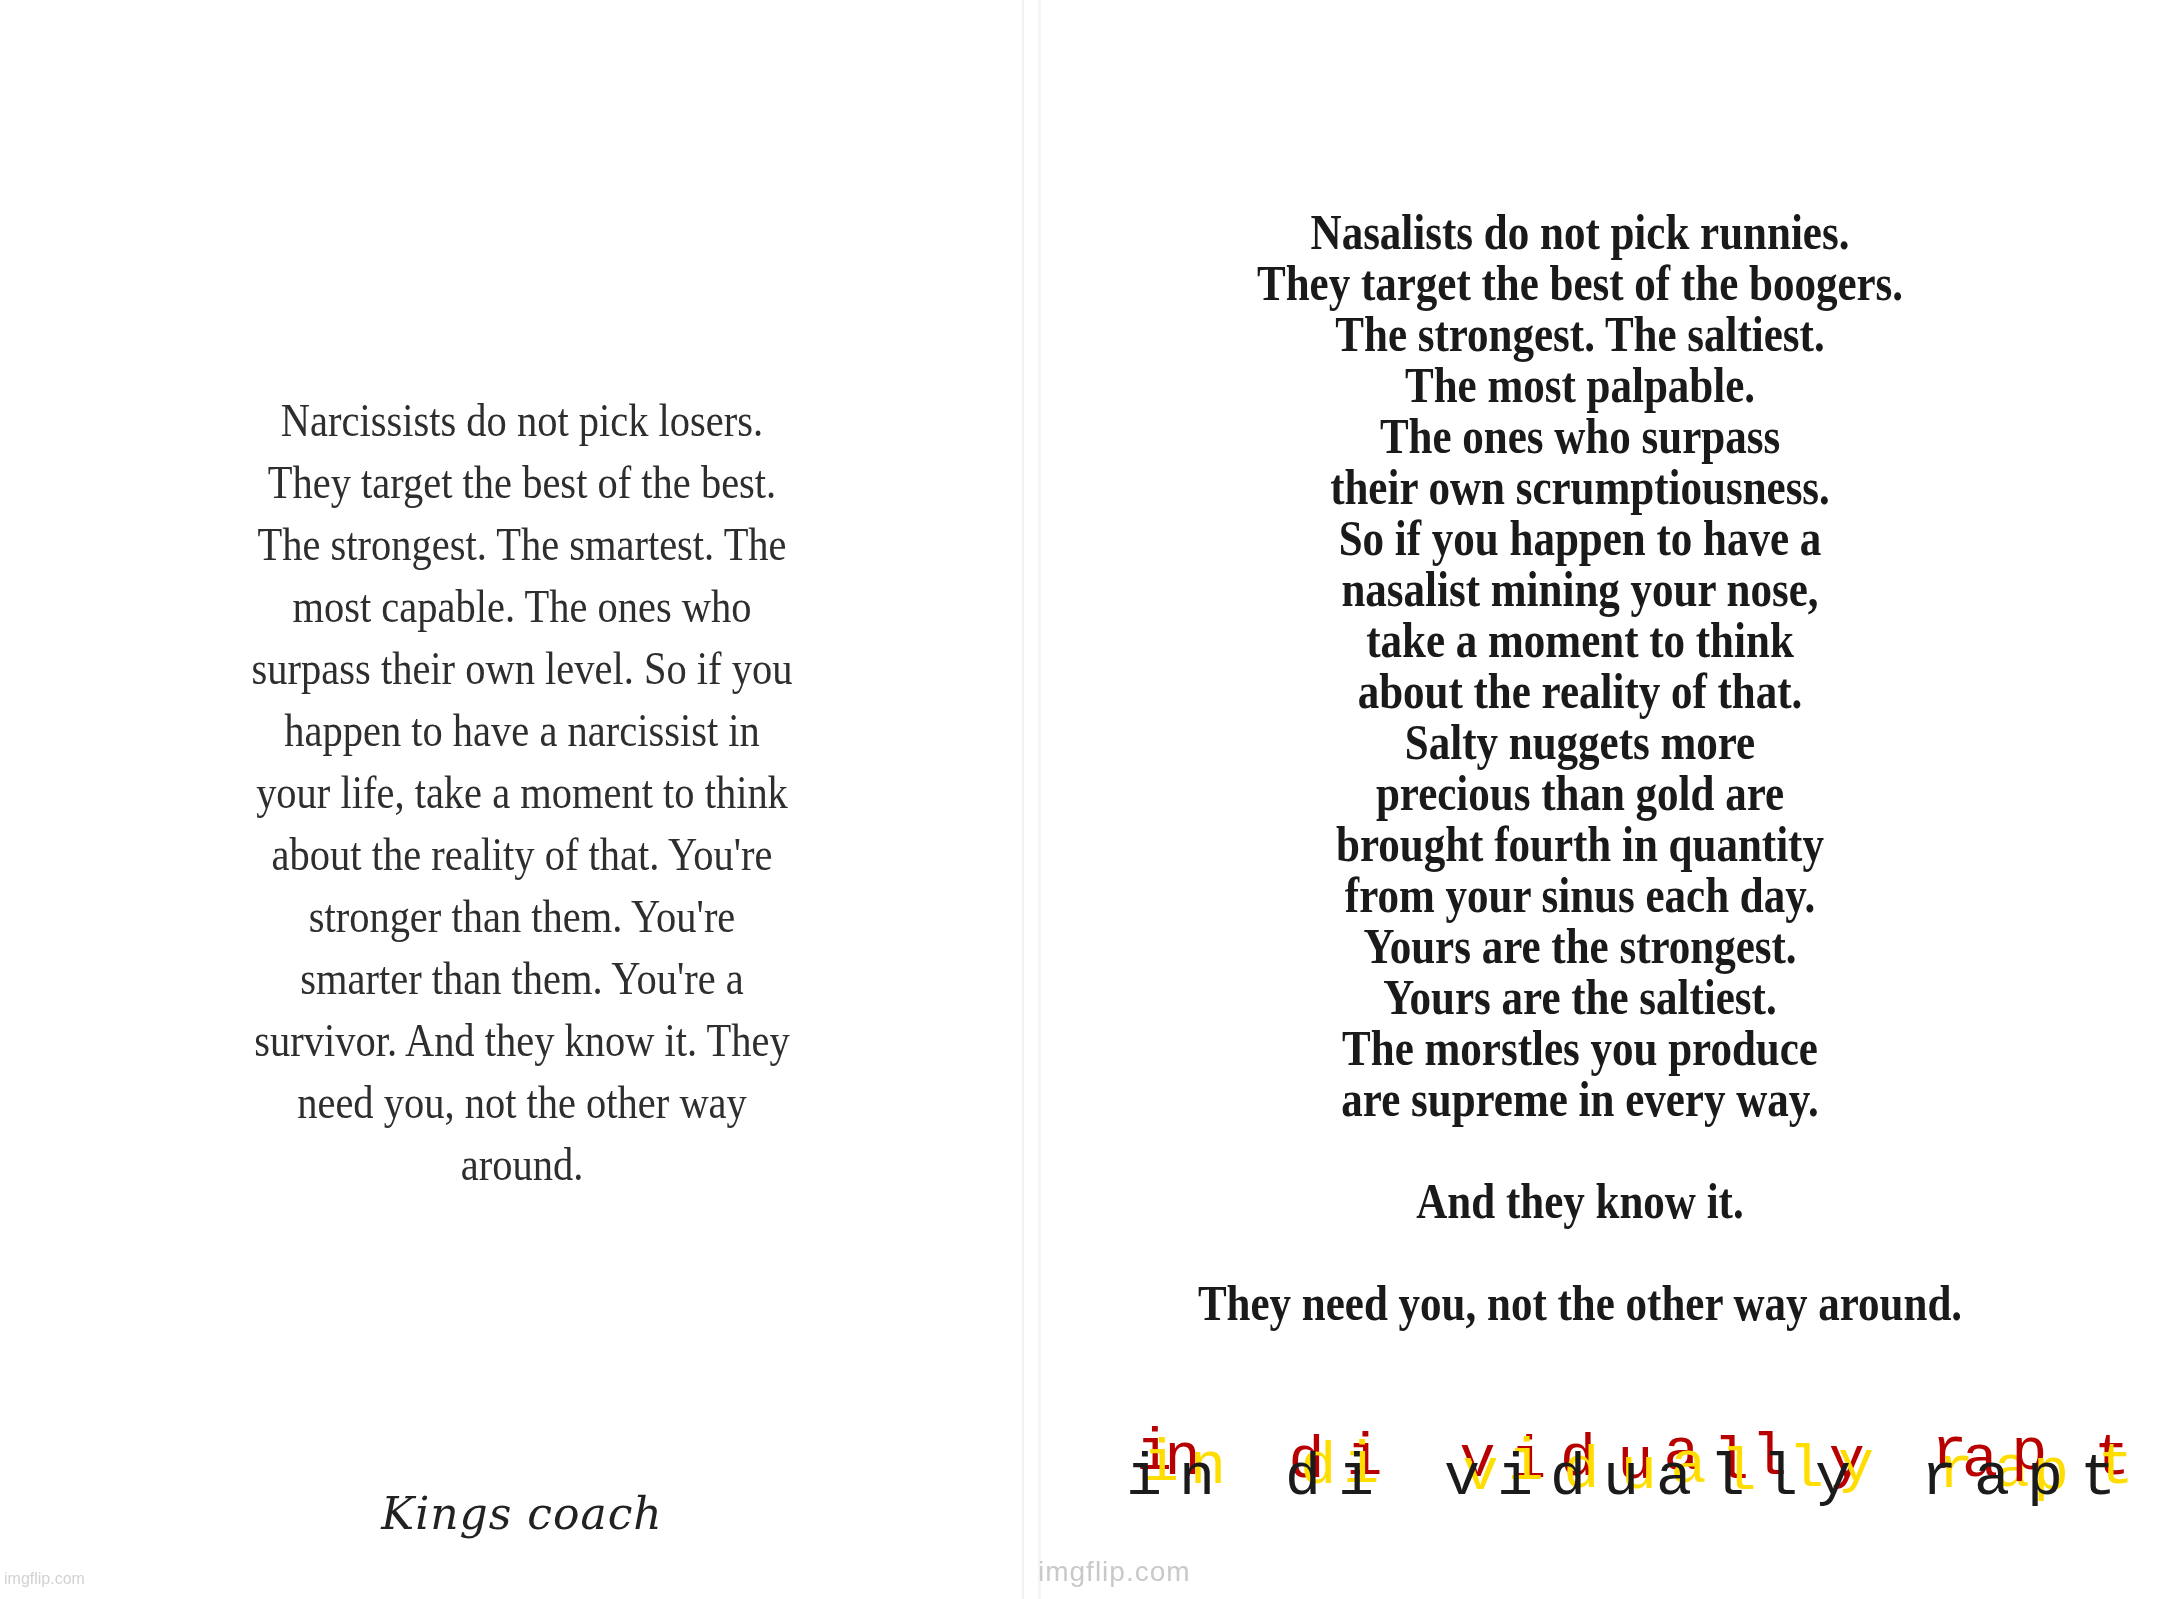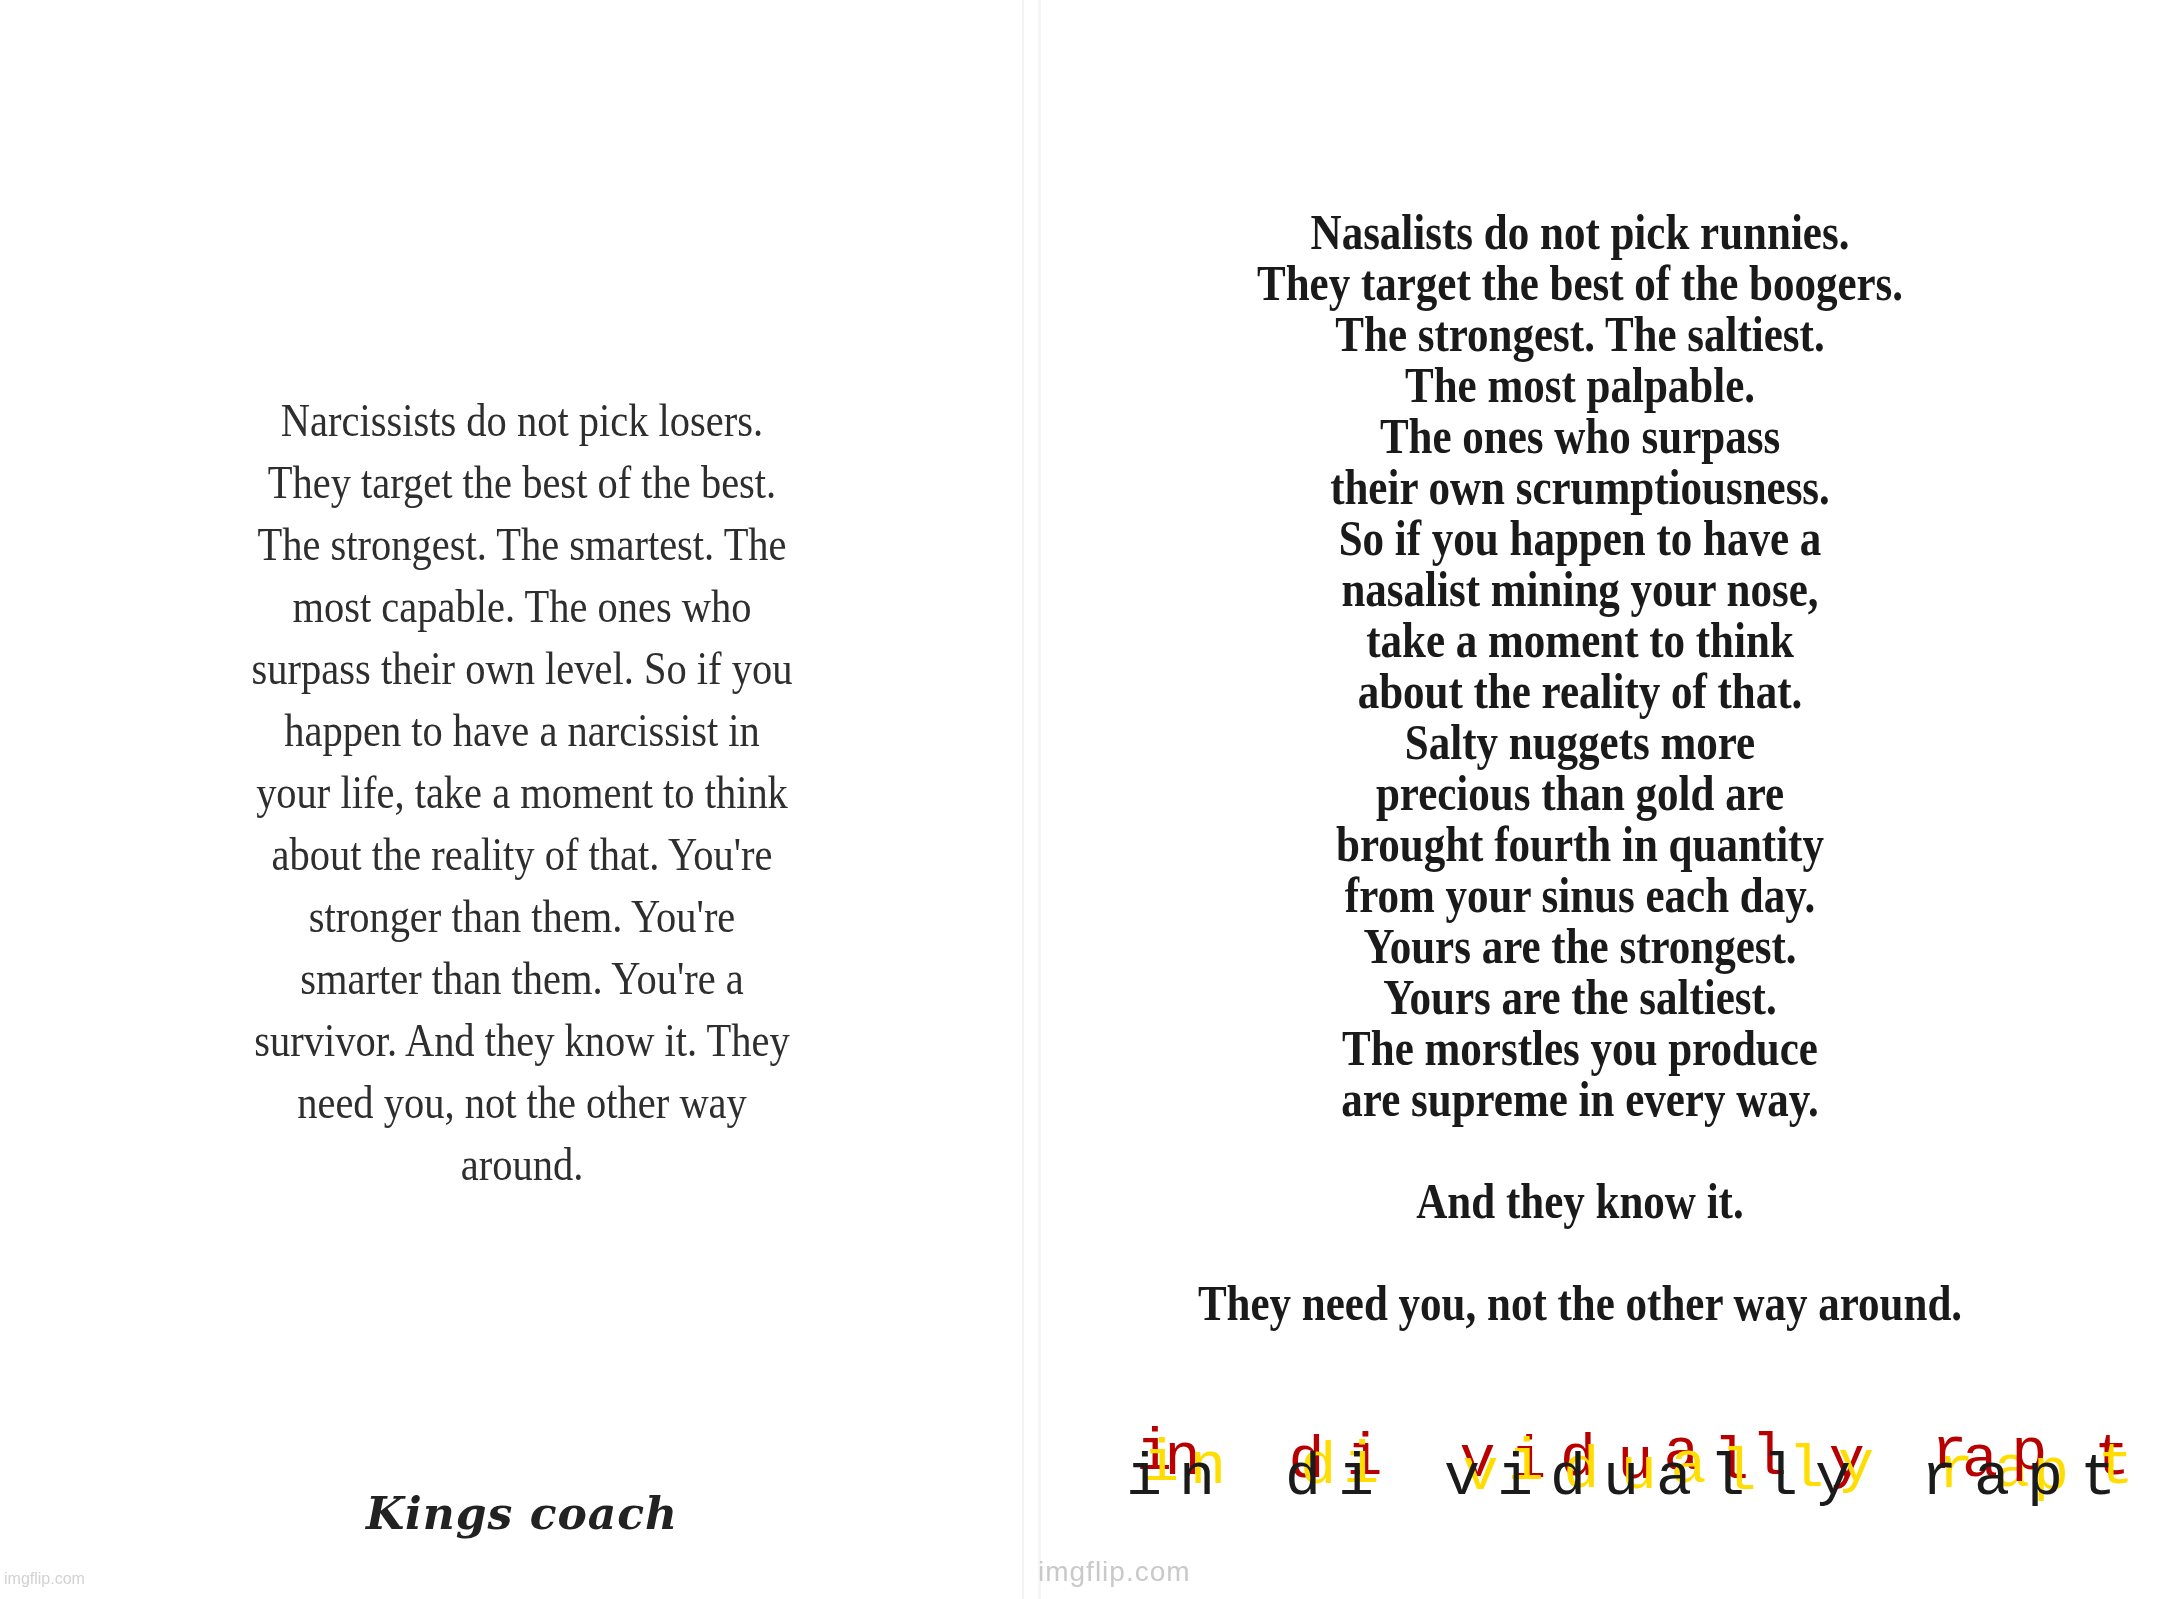--- a/index.html
+++ b/index.html
@@ -45,21 +45,20 @@
     position: absolute;
     left: 122px;
     top: 1488px;
     width: 800px;
     text-align: center;
     font-family: "DejaVu Serif", "Liberation Serif", serif;
     font-style: italic;
     font-size: 44px;
     color: #222222;
     letter-spacing: 1px;
-    font-weight: bold;
   }
 
   
   .right-quote {
     position: absolute;
     left: 1080px;
     top: 207px;
     width: 1000px;
     text-align: center;
     color: #1a1a1a;

